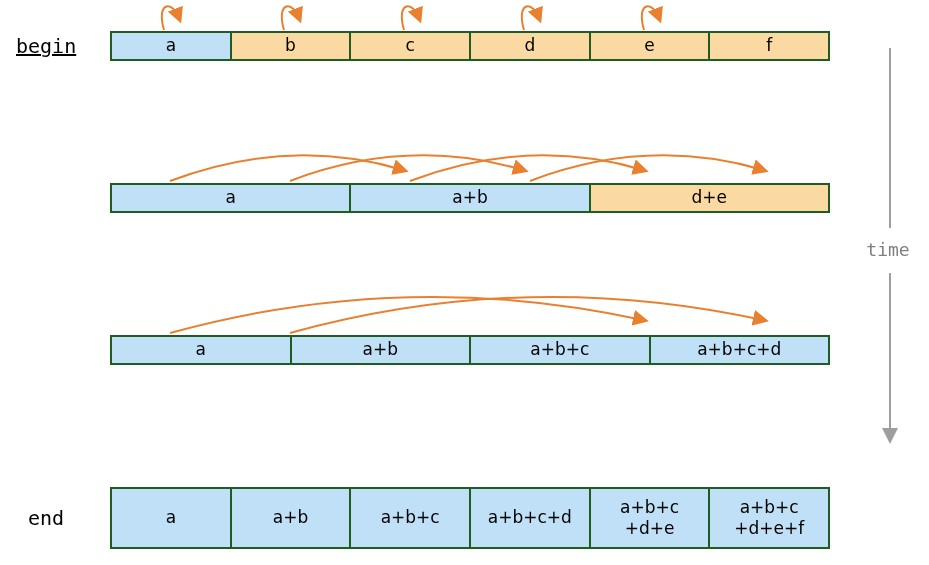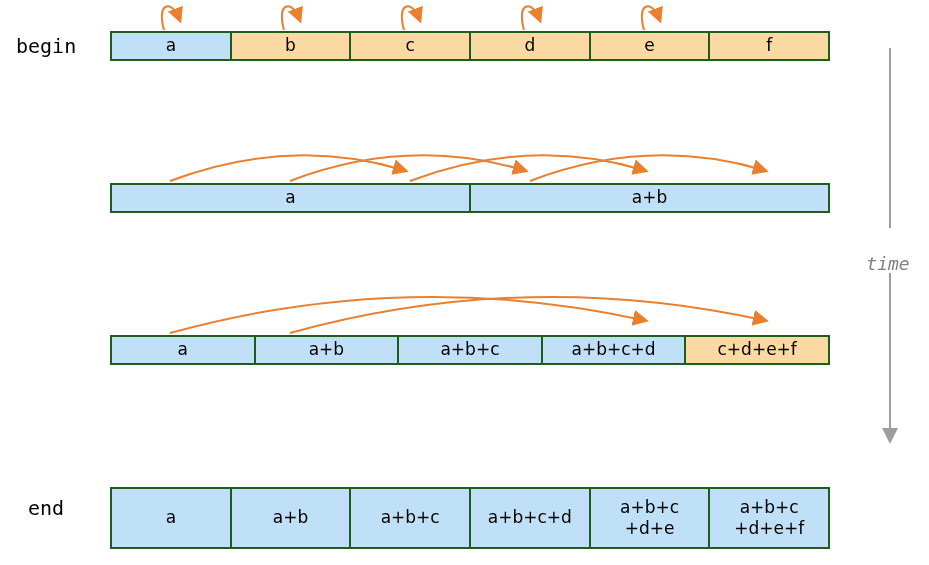--- a/index.html
+++ b/index.html
@@ -39,41 +39,40 @@
     white-space: pre-line;
     text-align: center;
     line-height: 1.25;
   }
   .side-label {
     position: absolute;
     font-family: "DejaVu Sans Mono", monospace;
     font-size: 20px;
     color: #000;
   }
-  #begin-label { left: 16px; top: 31px;  height: 30px; line-height: 30px; }
-  #end-label   { left: 28px; top: 477px; height: 62px; line-height: 62px; }
+  #begin-label { left: 16px; top: 31px;  height: 30px; line-height: 30px; text-decoration: underline; }
+  #end-label   { left: 28px; top: 487px; height: 62px; line-height: 62px; }
   .arrows { position: absolute; pointer-events: none; }
   .arc {
     fill: none;
     stroke: var(--arrow, #E8802F);
     stroke-width: 2;
   }
   .arrowhead { fill: var(--arrow, #E8802F); }
   .time-line { stroke: var(--gray, #999999); stroke-width: 2; }
   .time-arrowhead { fill: var(--gray, #999999); }
   #time-label {
     position: absolute;
     left: 858px;
-    top: 253px;
+    top: 239px;
     width: 60px;
     text-align: center;
     font-family: "DejaVu Sans Mono", monospace;
     font-size: 18px;
     color: var(--time_text, #808080);
-    font-style: italic;
   }
 </style>
 </head>
 <body>
 
 <div class="stage">
 
   <div id="begin-label" class="side-label">begin</div>
   <div id="end-label" class="side-label">end</div>
 
@@ -123,20 +122,23 @@
     <path class="arc" d="M420 35 Q538 -10 653 24" marker-end="url(#ah2)"></path>
   </svg>
 
   <div class="row row-1">
     <div class="cell" data-state="done">
         <span class="cell-label">a</span>
       </div>
     <div class="cell" data-state="done">
         <span class="cell-label">a+b</span>
       </div>
+    <div class="cell" data-state="pending">
+        <span class="cell-label">d+e</span>
+      </div>
   </div>
 
   <svg class="arrows" style="left:110px; top:288px;" width="720" height="47" viewBox="0 0 720 47">
     <defs>
       <marker id="ah3" markerWidth="8" markerHeight="8" refX="5" refY="4" orient="auto">
         <path class="arrowhead" d="M0,0 L8,4 L0,8 z"></path>
       </marker>
     </defs>
     <path class="arc" d="M60 45 Q295 -20 533 32" marker-end="url(#ah3)"></path>
     <path class="arc" d="M180 45 Q415 -20 653 32" marker-end="url(#ah3)"></path>
@@ -147,23 +149,20 @@
         <span class="cell-label">a</span>
       </div>
     <div class="cell" data-state="done">
         <span class="cell-label">a+b</span>
       </div>
     <div class="cell" data-state="done">
         <span class="cell-label">a+b+c</span>
       </div>
     <div class="cell" data-state="done">
         <span class="cell-label">a+b+c+d</span>
-      </div>
-    <div class="cell" data-state="pending">
-        <span class="cell-label">c+d+e+f</span>
       </div>
   </div>
 
   <div class="row row-3">
     <div class="cell" data-state="done">
         <span class="cell-label">a</span>
       </div>
     <div class="cell" data-state="done">
         <span class="cell-label">a+b</span>
       </div>

